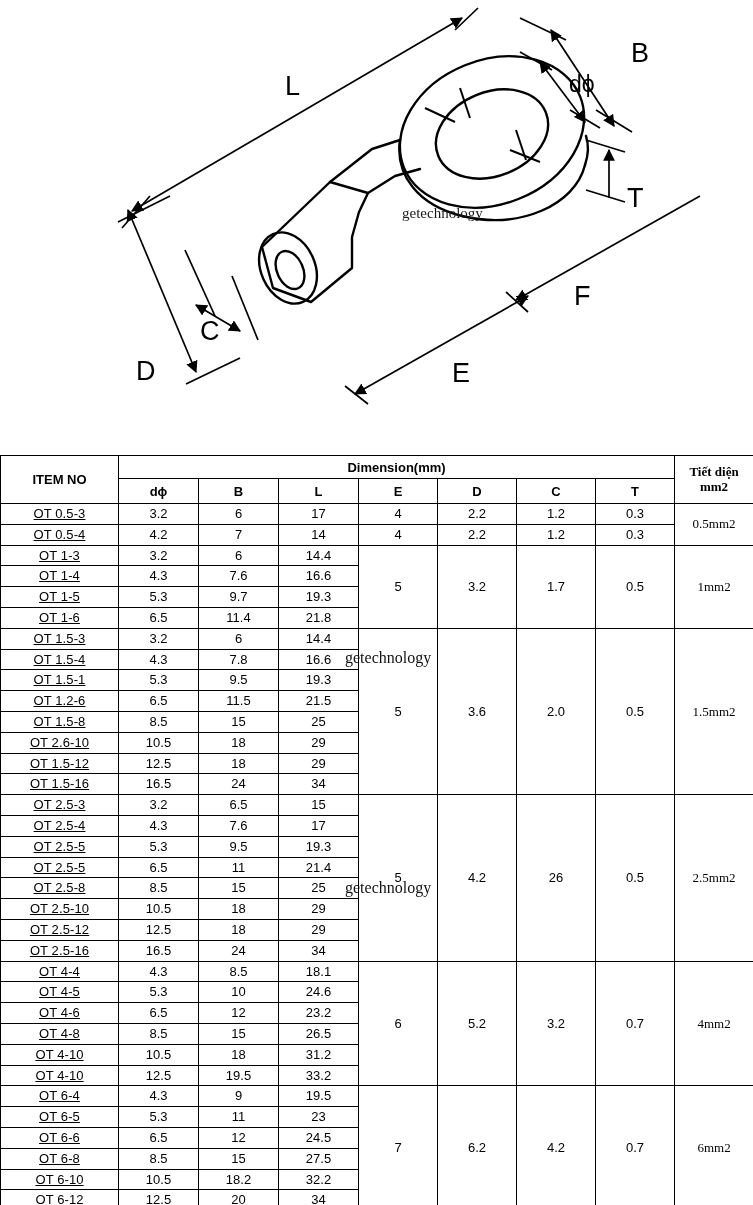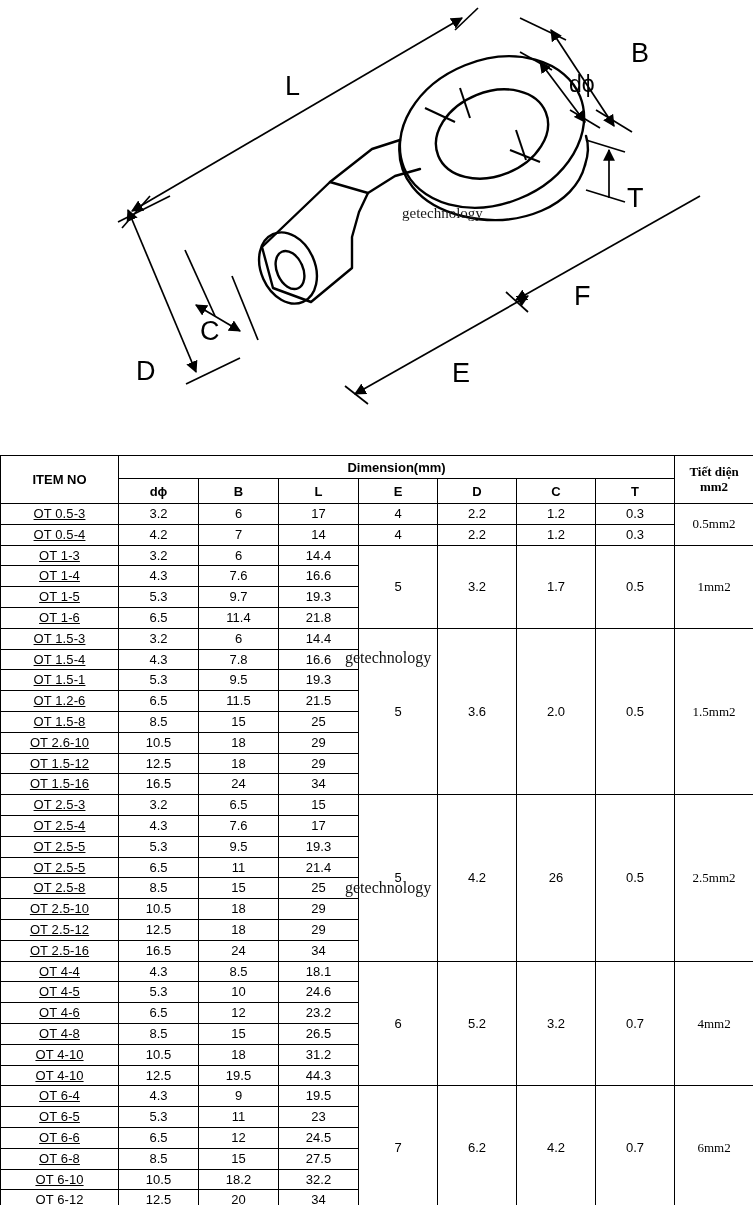--- a/index.html
+++ b/index.html
@@ -413,21 +413,21 @@
         <tr>
           <td class="item">OT 4-10</td>
           <td class="num">10.5</td>
           <td class="num">18</td>
           <td class="num">31.2</td>
         </tr>
         <tr>
           <td class="item">OT 4-10</td>
           <td class="num">12.5</td>
           <td class="num">19.5</td>
-          <td class="num">44.3</td>
+          <td class="num">33.2</td>
         </tr>
         <tr>
           <td class="item">OT 6-4</td>
           <td class="num">4.3</td>
           <td class="num">9</td>
           <td class="num">19.5</td>
           <td class="grp" rowspan="6">7</td>
           <td class="grp" rowspan="6">6.2</td>
           <td class="grp" rowspan="6">4.2</td>
           <td class="grp" rowspan="6">0.7</td>

